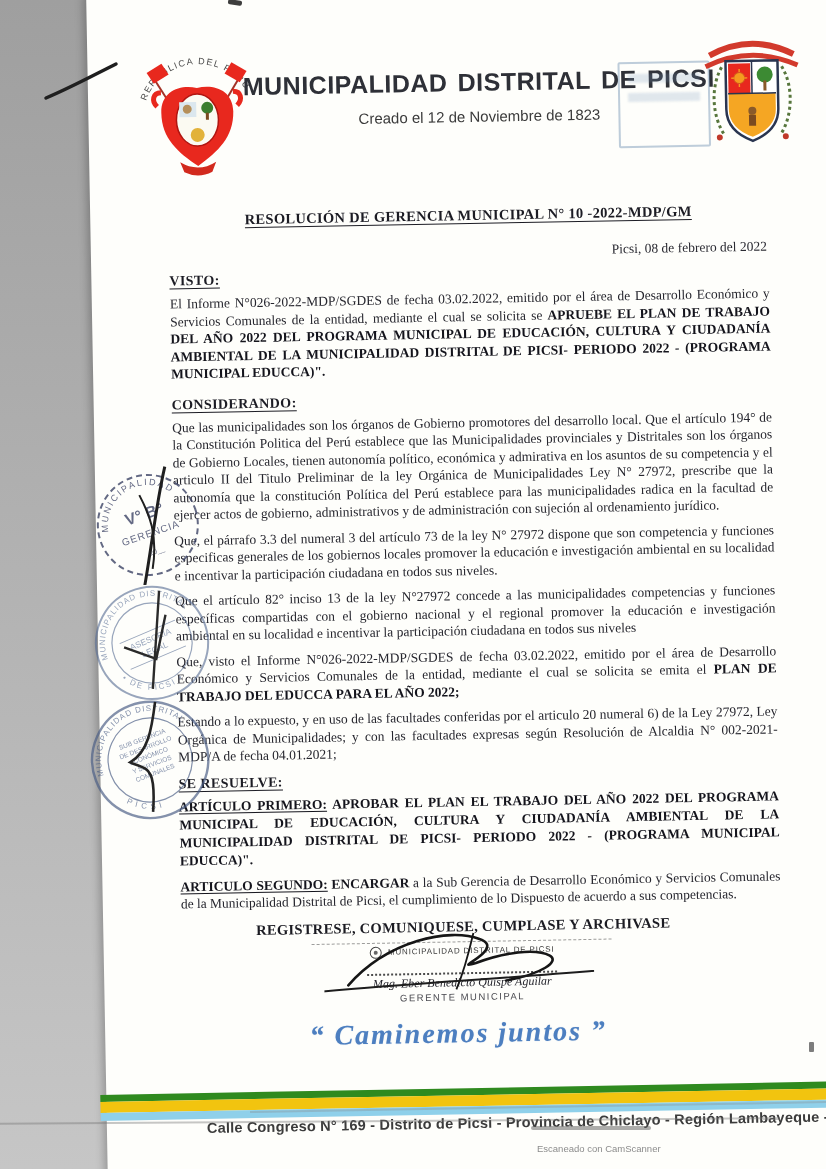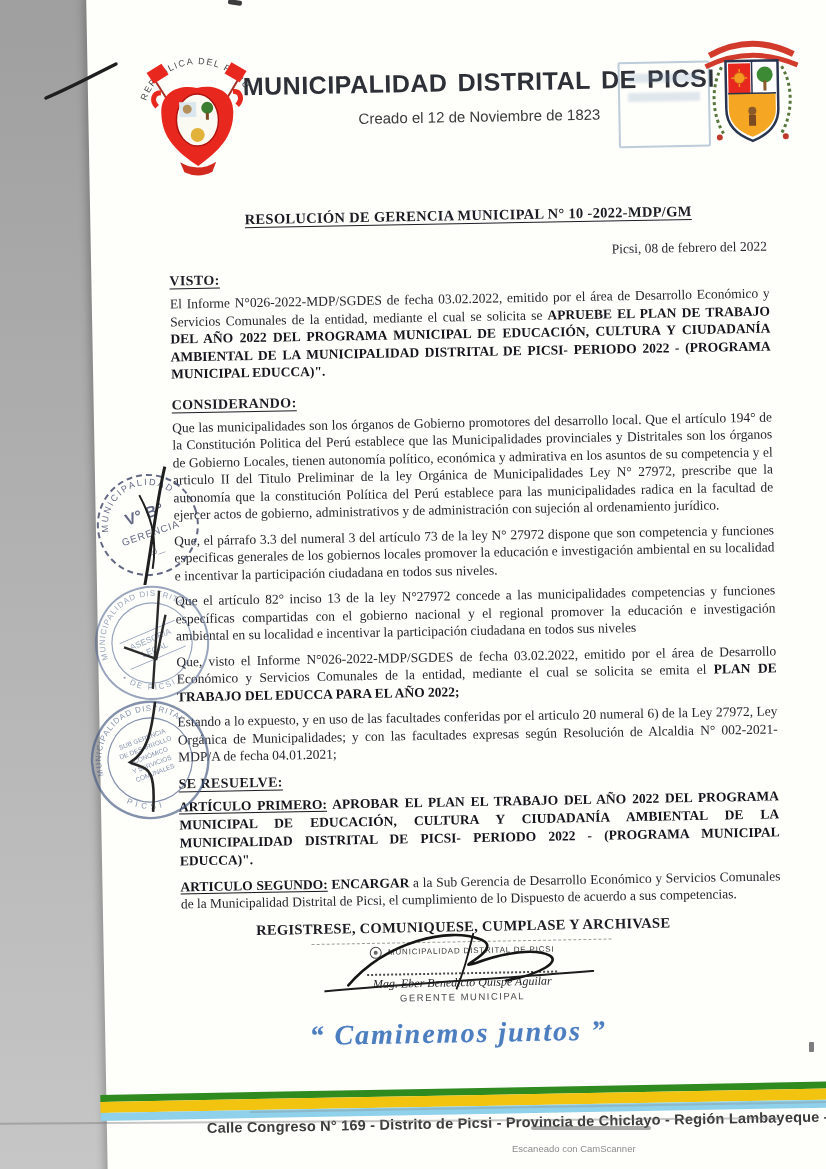--- a/index.html
+++ b/index.html
@@ -82,21 +82,21 @@
   .stamp-sgdes { left:-14px; top:709px; }
 
   
   .overlay { position:absolute; z-index:10; }
   .pen-topleft { left:40px; top:52px; }
   .top-speck { left:228px; top:0; width:14px; height:5px; background:#3d3d3d; transform:rotate(8deg); border-radius:2px; }
   .edge-mark { left:809px; top:1042px; width:5px; height:10px; background:#7d7d7d; border-radius:1px; }
   .shadow-line-1 { left:-10px; top:1120px; width:790px; height:2px; background:rgba(115,115,115,.4); transform:rotate(-.4deg); }
   .shadow-line-2 { left:250px; top:1106px; width:586px; height:2px; background:rgba(135,135,135,.32); transform:rotate(-1deg); }
   .shadow-line-3 { left:531px; top:1126px; width:120px; height:4px; background:rgba(90,90,90,.5); border-radius:2px; }
-  .camscanner { left:512px; top:1143px; font-family:"Liberation Sans", sans-serif; font-size:9.5px; color:#8c8c8c; }
+  .camscanner { left:537px; top:1143px; font-family:"Liberation Sans", sans-serif; font-size:9.5px; color:#8c8c8c; }
 
   svg text { font-family:"Liberation Sans", sans-serif; }
 </style>
 </head>
 <body>
 
 <div class="screen">
 
   <div class="paper">
 

